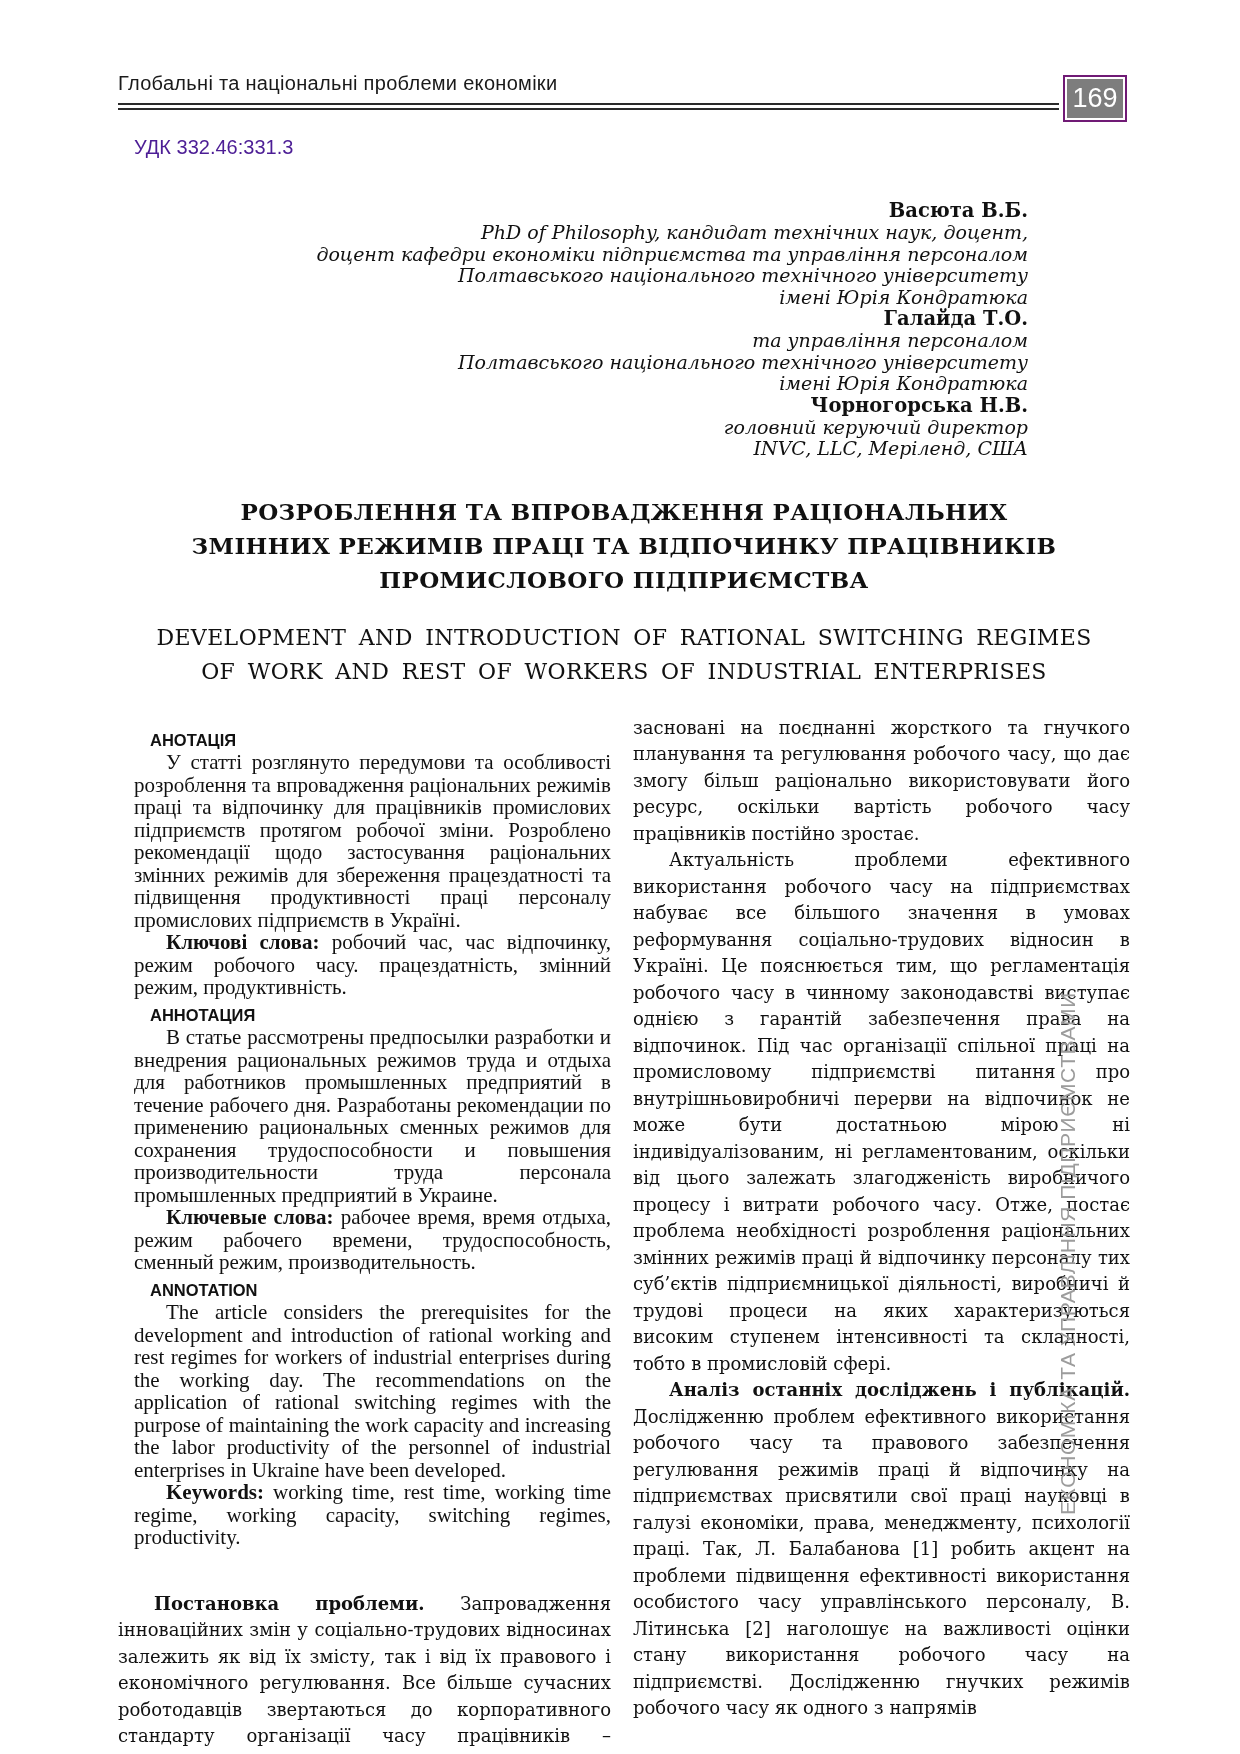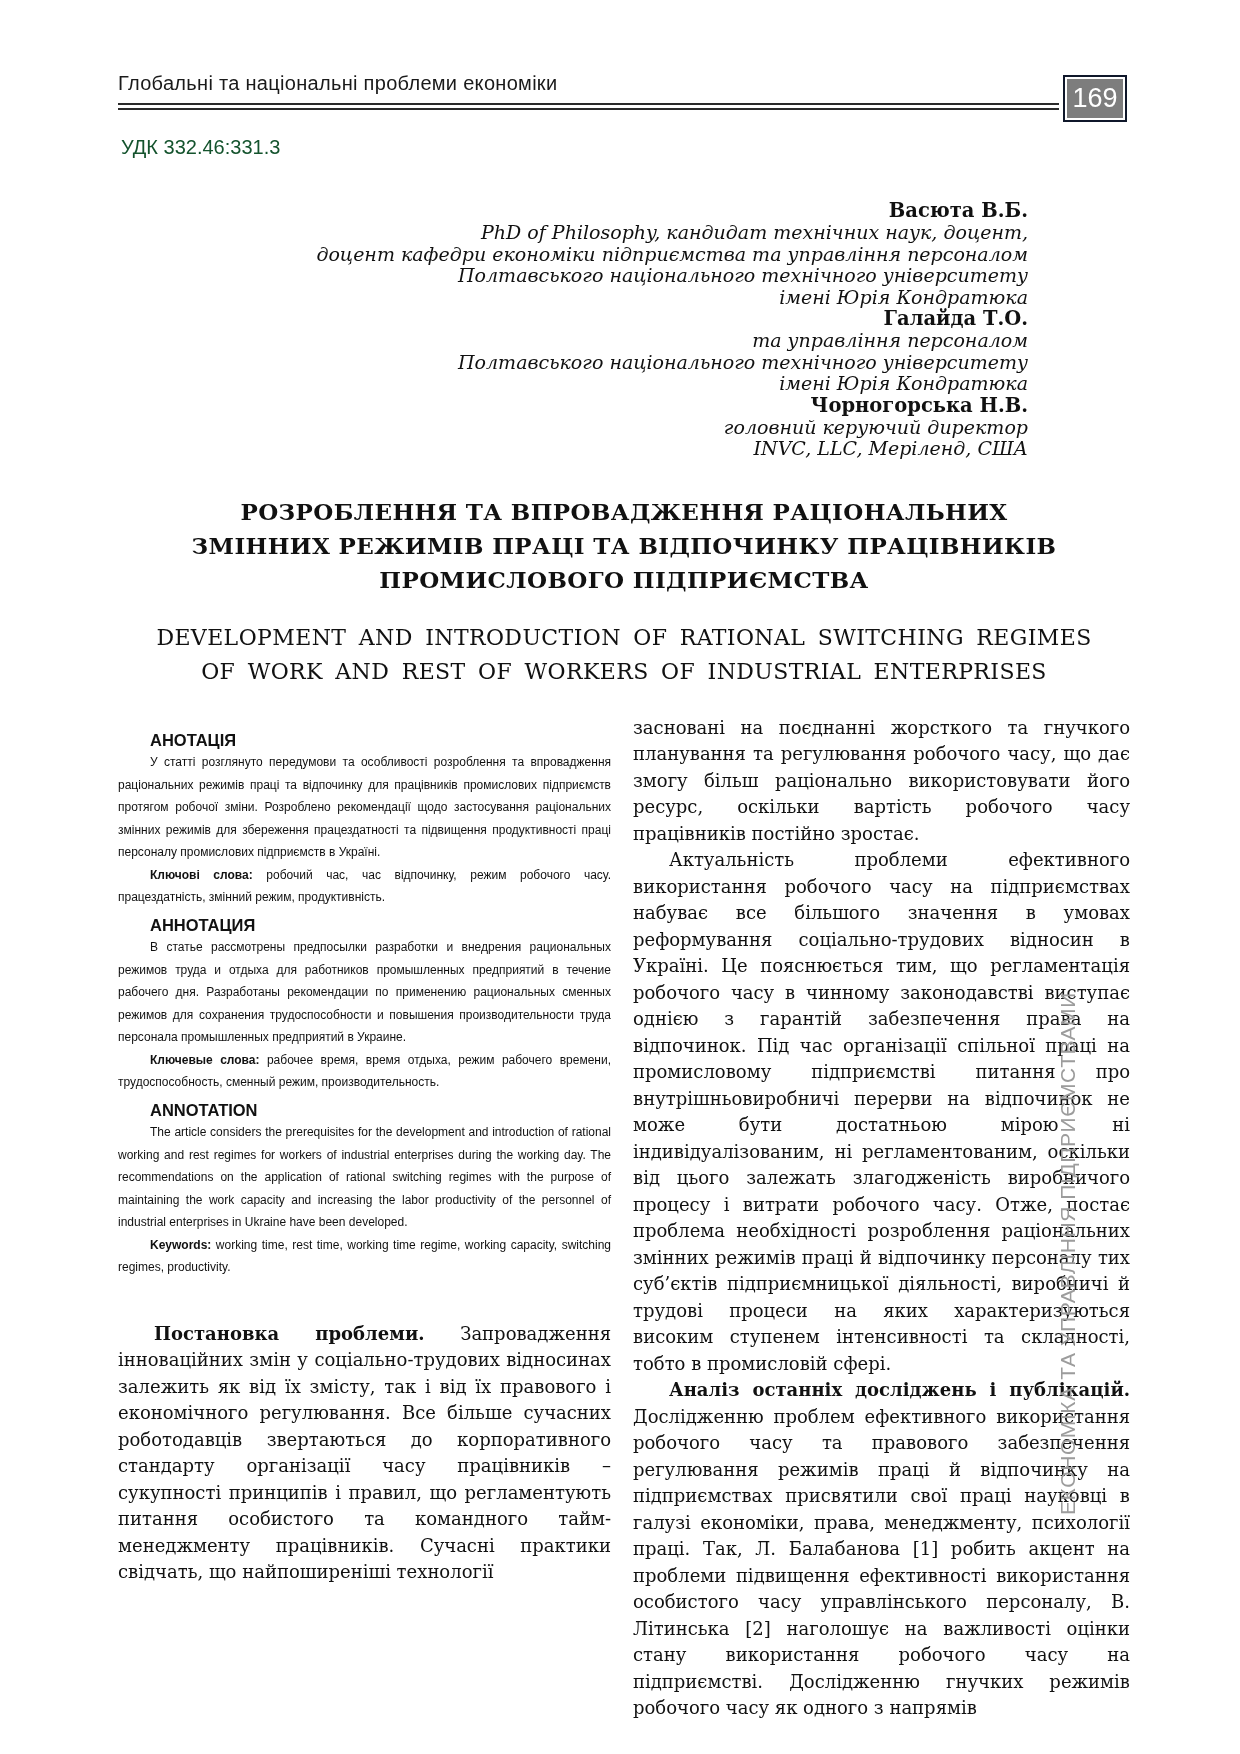--- a/index.html
+++ b/index.html
@@ -32,36 +32,36 @@
     border-top: 2px solid #2a2a2a;
     border-bottom: 2px solid #2a2a2a;
   }
   .page-num-box {
     position: absolute;
     left: 1063px;
     top: 75px;
     width: 60px;
     height: 43px;
     background: #7d7d7d;
-    border: 2px solid #0f172a;
+    border: 2px solid #701a75;
     box-shadow: inset 0 0 0 2px #ffffff;
     display: flex;
     align-items: center;
     justify-content: center;
     font-family: "Liberation Sans", sans-serif;
     font-size: 27px;
     color: #ffffff;
   }
   .udc {
     position: absolute;
-    left: 121px;
+    left: 134px;
     top: 136px;
     font-family: "Liberation Sans", sans-serif;
     font-size: 20px;
-    color: #14532d;
+    color: #4c1d95;
   }
   
   .main {
     position: absolute;
     left: 118px;
     top: 180px;
     width: 1012px;
   }
   
   .authors { text-align: right; padding-right: 102px; margin-top: 20px; }
@@ -96,21 +96,21 @@
     word-spacing: 5px;
   }
   
   .columns {
     margin-top: 26px;
     display: flex;
   }
   .col-left  { width: 493px; margin-right: 22px; }
   .col-right { width: 497px; }
   
-  .abs { font-family: Liberation Sans, sans-serif; font-size: 12px; line-height: 22.5px; text-align: justify; }
+  .abs { font-family: Liberation Serif, serif; font-size: 21px; line-height: 22.5px; text-align: justify; margin-left: 16px; }
   .abs-heading {
     font-family: "Liberation Sans", sans-serif;
     font-size: 16.5px;
     font-weight: bold;
     line-height: 22.5px;
     text-indent: 32px;
     margin-top: 5px;
   }
   .abs-heading.first { margin-top: 14px; }
   .abs-par { text-indent: 32px; }

